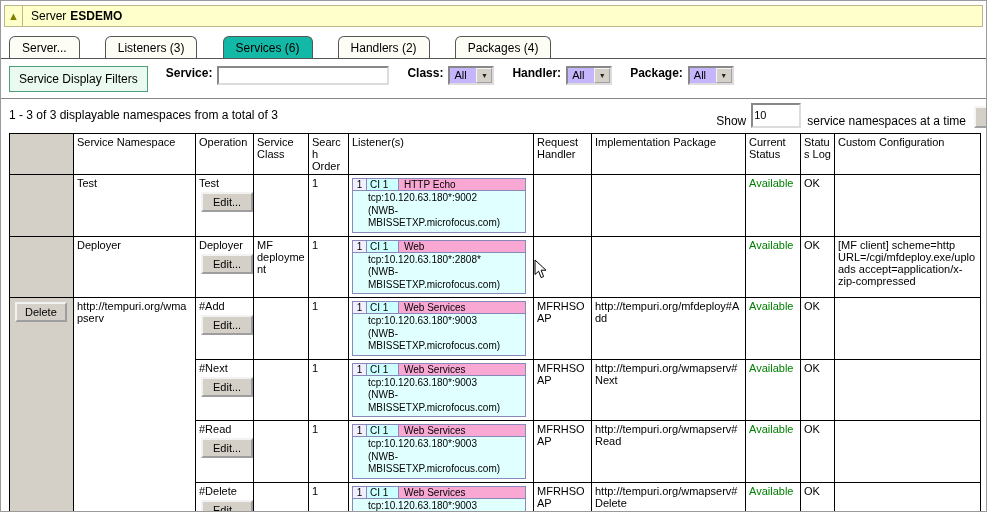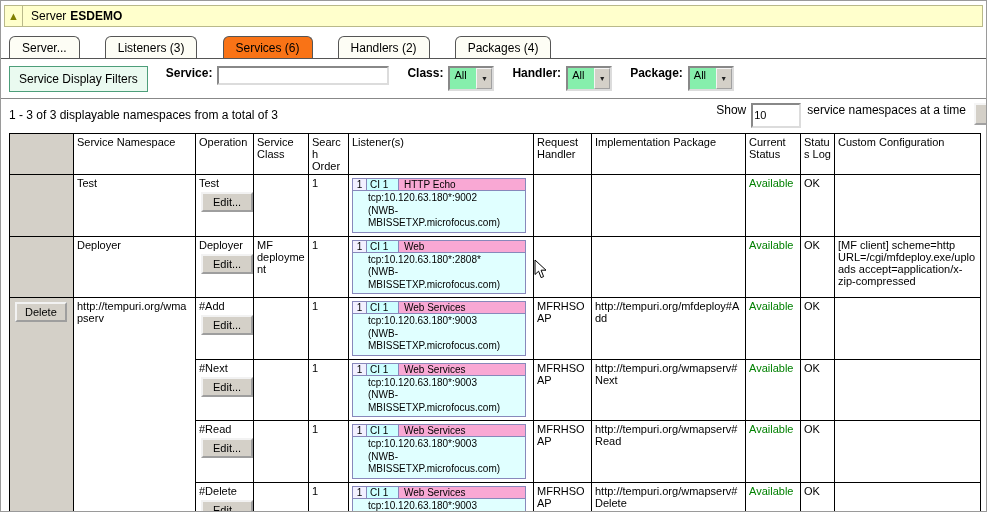--- a/index.html
+++ b/index.html
@@ -9,35 +9,35 @@
 
   
   .titlebar { display:flex; align-items:center; margin:4px 3px 0 3px; background:#ffffcc; border:1px solid #b9b98a; height:22px; }
   .collapse-box { width:18px; height:20px; border-right:1px solid #b9b98a; display:flex; align-items:center; justify-content:center; color:#808000; font-size:11px; cursor:pointer; }
   .titlebar .ttext { margin-left:8px; font-size:12px; }
   .titlebar .tname { font-weight:bold; margin-left:4px; font-size:12px; }
 
   
   .tabs { padding:8px 0 0 8px; border-bottom:1px solid #555; height:32px; }
   .tab { display:inline-block; padding:4px 12px 3px 12px; border:1px solid #555; border-bottom:none; border-radius:6px 6px 0 0; margin-right:22px; background:#fdfdf5; font-size:12px; cursor:pointer; position:relative; top:1px; }
-  .tab.active { background:#f97316; font-weight:normal; }
+  .tab.active { background:#14b8a6; font-weight:normal; }
 
   
   .filterbar { display:flex; align-items:flex-start; padding:7px 8px; border-bottom:1px solid #888; height:40px; }
   .filters-title { background:#eafaf0; border:1px solid #4d9e7a; padding:5px 9px; font-size:12px; }
   .flabel { font-weight:bold; font-size:12px; margin:0 5px 0 18px; }
   .tinput { width:172px; height:19px; border:2px inset #dcdcdc; font-size:11px; padding:1px 3px; font-family:"Liberation Sans", sans-serif; }
-  .combo { display:inline-flex; align-items:stretch; border:2px inset #dcdcdc; background:#86efac; height:25px; cursor:pointer; }
+  .combo { display:inline-flex; align-items:stretch; border:2px inset #dcdcdc; background:#c4b5fd; height:19px; cursor:pointer; }
   .combo .val { padding:1px 6px 0 4px; min-width:26px; font-size:11px; }
   .combo .arrowbtn { width:16px; background:#d4d0c8; border:1px outset #f5f5f5; display:flex; align-items:center; justify-content:center; font-size:7px; color:#222; }
 
   
   .pagerow { display:flex; align-items:center; padding:6px 0 6px 8px; height:32px; }
   .pagerow .summary { font-size:12px; }
-  .pagerow .right { margin-left:auto; display:flex; align-items:flex-start; }
+  .pagerow .right { margin-left:auto; display:flex; align-items:flex-end; }
   .pagerow .showlbl { font-size:12px; margin-right:5px; }
   .show-input { width:50px; height:25px; border:2px inset #dcdcdc; font-size:11px; padding:1px 1px; font-family:"Liberation Sans", sans-serif; }
   .pagerow .suffix { font-size:12px; margin-left:6px; margin-right:8px; }
   .partial-btn { width:12px; height:22px; background:#d4d0c8; border:2px outset #f5f5f5; border-right:none; }
 
   
   table.svc { border-collapse:collapse; table-layout:fixed; margin:2px 8px 0 8px; width:971px; }
   table.svc th, table.svc td { border:1px solid #000; vertical-align:top; padding:2px 3px; font-size:11px; font-weight:normal; text-align:left; overflow:hidden; word-wrap:break-word; }
   th.gray, td.gray { background:#d4d0c8; }
   td.statusA { color:#008000; }

